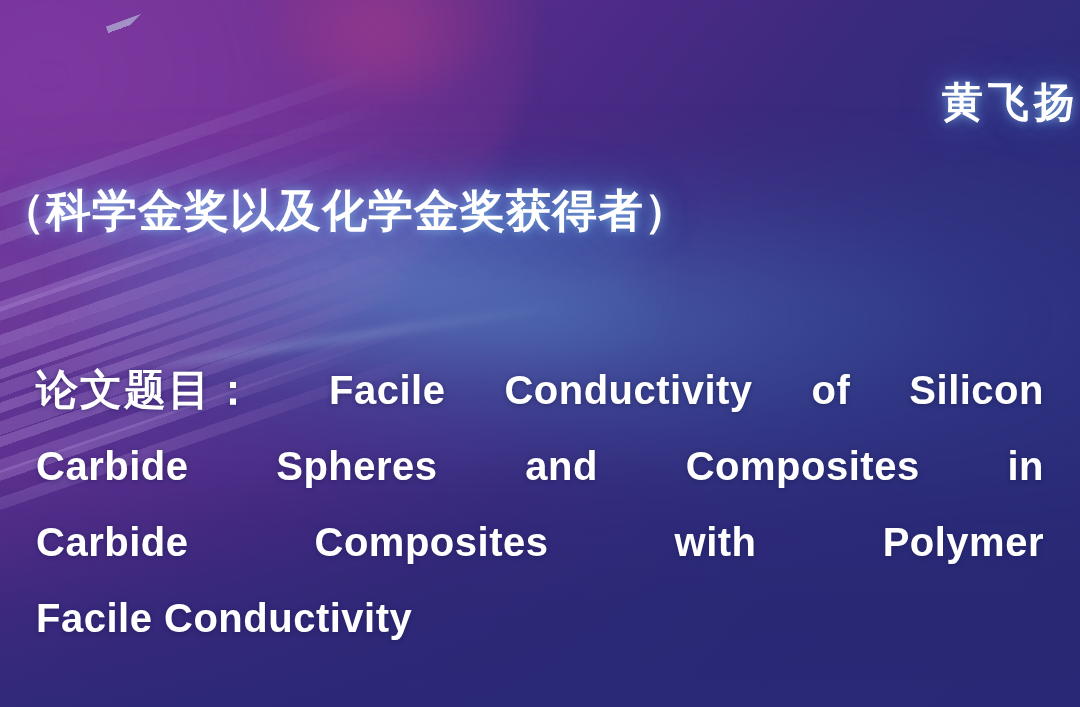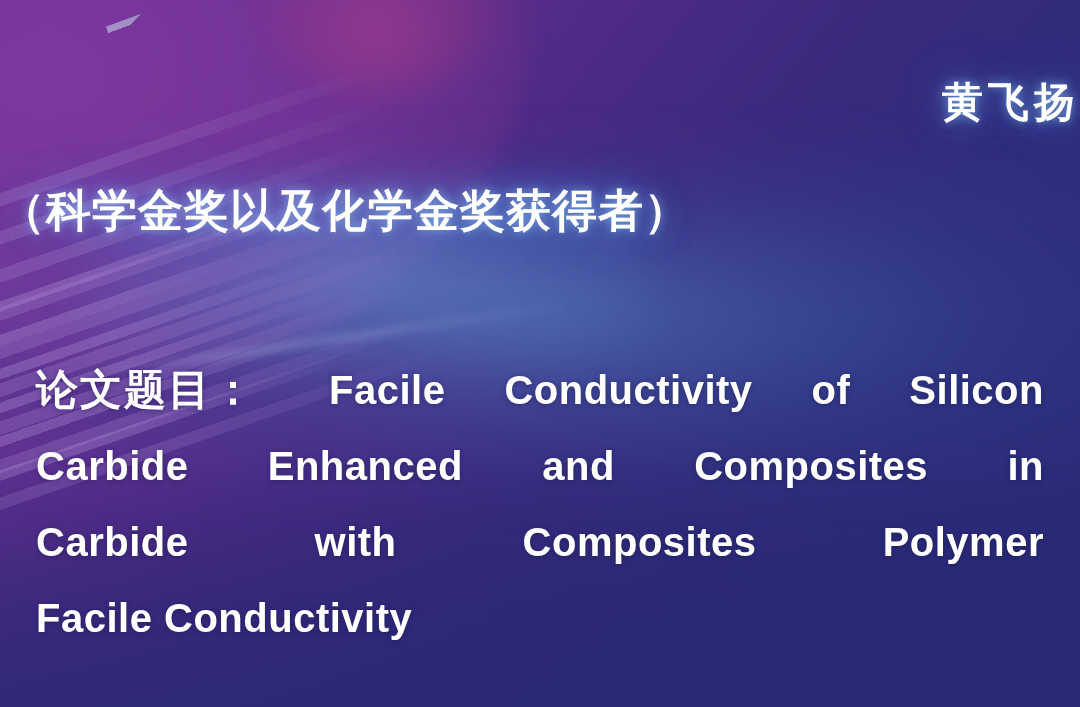--- a/index.html
+++ b/index.html
@@ -266,30 +266,30 @@
       <div class="paper-line justify">
         <span class="paper-label">论文题目：</span>
         <span>Facile</span>
         <span>Conductivity</span>
         <span>of</span>
         <span>Silicon</span>
       </div>
 
       <div class="paper-line justify">
         <span>Carbide</span>
-        <span>Enhanced</span>
+        <span>Spheres</span>
         <span>and</span>
         <span>Composites</span>
         <span>in</span>
       </div>
 
       <div class="paper-line justify">
         <span>Carbide</span>
+        <span>Composites</span>
         <span>with</span>
-        <span>Composites</span>
         <span>Polymer</span>
       </div>
 
       <div class="paper-line">
         <span>Facile Conductivity</span>
       </div>
 
     </div>
   </div>
 </div>

